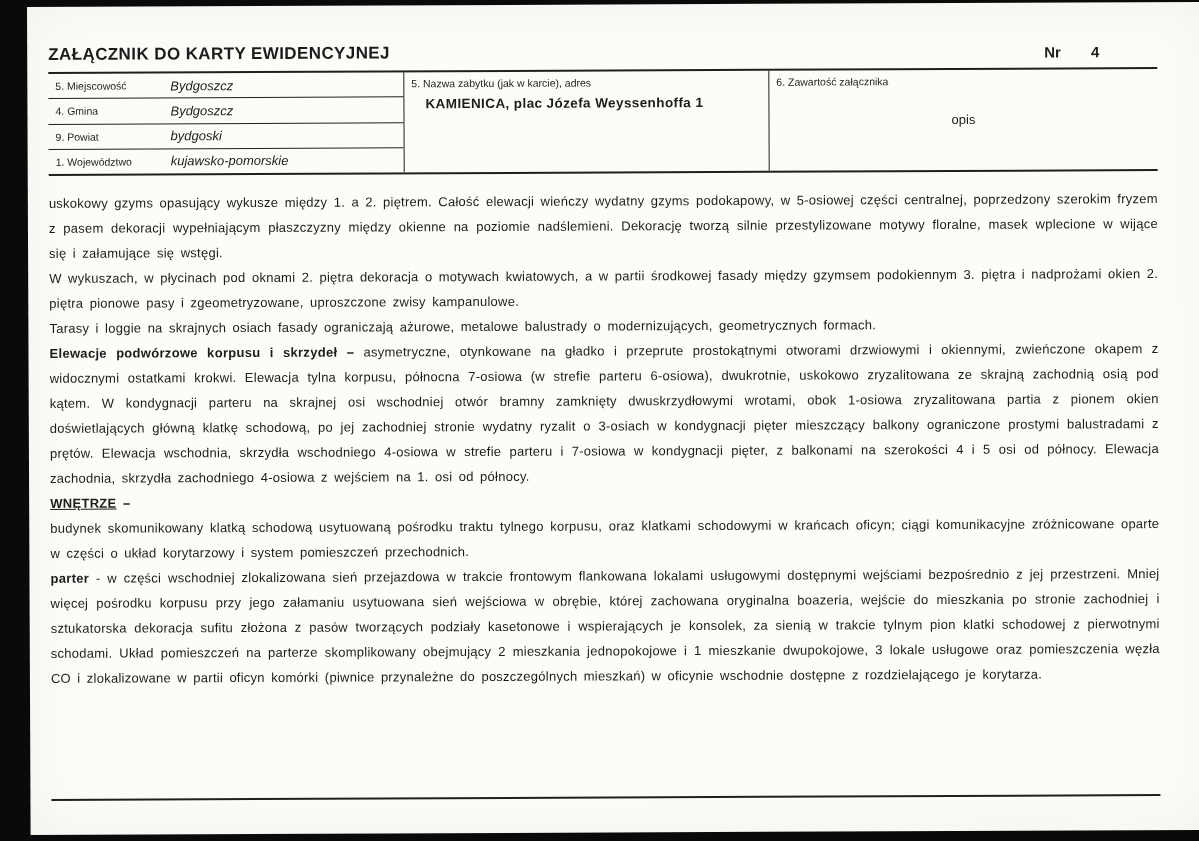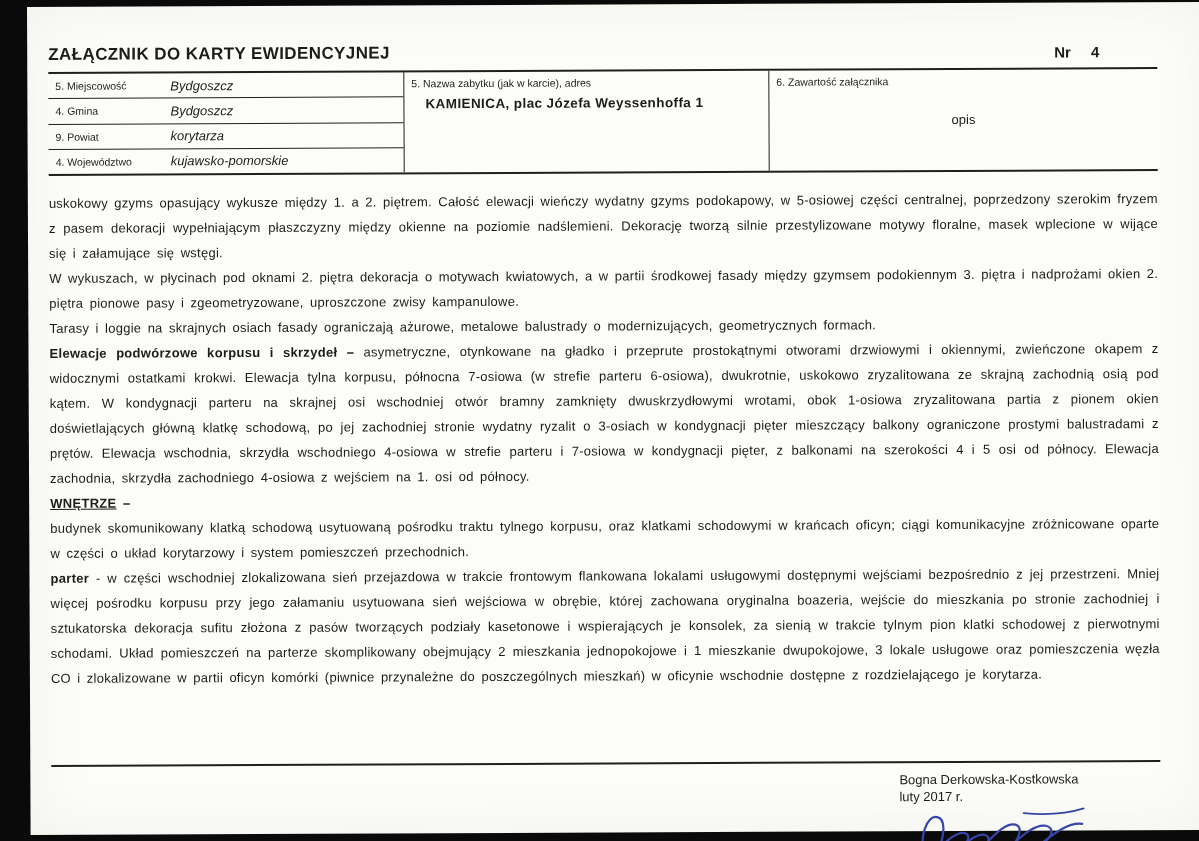--- a/index.html
+++ b/index.html
@@ -33,21 +33,21 @@
     padding: 38px 0 7px 0;
     border-bottom: 2px solid #1f1f1f;
   }
   .title {
     font-size: 17px;
     font-weight: bold;
     letter-spacing: 0.4px;
   }
   .nr-block {
     display: flex;
-    gap: 20px;
+    gap: 30px;
     margin-right: 58px;
     font-size: 15px;
     font-weight: bold;
     margin-left: 28px;
   }
 
   
   .form-table {
     display: flex;
     border-bottom: 2px solid #1f1f1f;
@@ -168,24 +168,24 @@
         <div class="field-row">
           <span class="field-label">5. Miejscowość</span>
           <span class="field-value">Bydgoszcz</span>
         </div>
         <div class="field-row">
           <span class="field-label">4. Gmina</span>
           <span class="field-value">Bydgoszcz</span>
         </div>
         <div class="field-row">
           <span class="field-label">9. Powiat</span>
-          <span class="field-value">korytarza</span>
-        </div>
-        <div class="field-row">
-          <span class="field-label">4. Województwo</span>
+          <span class="field-value">bydgoski</span>
+        </div>
+        <div class="field-row">
+          <span class="field-label">1. Województwo</span>
           <span class="field-value">kujawsko-pomorskie</span>
         </div>
       </div>
       <div class="col-mid">
         <div class="small-label">5. Nazwa zabytku (jak w karcie), adres</div>
         <div class="monument-name">KAMIENICA, plac Józefa Weyssenhoffa 1</div>
       </div>
       <div class="col-right">
         <div class="small-label">6. Zawartość załącznika</div>
         <div class="attachment-value">opis</div>
@@ -198,25 +198,17 @@
       <p><span>Tarasy i loggie na skrajnych osiach fasady ograniczają ażurowe, metalowe balustrady o modernizujących, geometrycznych formach.</span></p>
       <p><b>Elewacje podwórzowe korpusu i skrzydeł –</b><span> asymetryczne, otynkowane na gładko i przeprute prostokątnymi otworami drzwiowymi i okiennymi, zwieńczone okapem z widocznymi ostatkami krokwi. Elewacja tylna korpusu, północna 7-osiowa (w strefie parteru 6-osiowa), dwukrotnie, uskokowo zryzalitowana ze skrajną zachodnią osią pod kątem. W kondygnacji parteru na skrajnej osi wschodniej otwór bramny zamknięty dwuskrzydłowymi wrotami, obok 1-osiowa zryzalitowana partia z pionem okien doświetlających główną klatkę schodową, po jej zachodniej stronie wydatny ryzalit o 3-osiach w kondygnacji pięter mieszczący balkony ograniczone prostymi balustradami z prętów. Elewacja wschodnia, skrzydła wschodniego 4-osiowa w strefie parteru i 7-osiowa w kondygnacji pięter, z balkonami na szerokości 4 i 5 osi od północy. Elewacja zachodnia, skrzydła zachodniego 4-osiowa z wejściem na 1. osi od północy.</span></p>
       <p><b class="u">WNĘTRZE</b><b> –</b></p>
       <p><span>budynek skomunikowany klatką schodową usytuowaną pośrodku traktu tylnego korpusu, oraz klatkami schodowymi w krańcach oficyn; ciągi komunikacyjne zróżnicowane oparte w części o układ korytarzowy i system pomieszczeń przechodnich.</span></p>
       <p><b>parter</b><span> - w części wschodniej zlokalizowana sień przejazdowa w trakcie frontowym flankowana lokalami usługowymi dostępnymi wejściami bezpośrednio z jej przestrzeni. Mniej więcej pośrodku korpusu przy jego załamaniu usytuowana sień wejściowa w obrębie, której zachowana oryginalna boazeria, wejście do mieszkania po stronie zachodniej i sztukatorska dekoracja sufitu złożona z pasów tworzących podziały kasetonowe i wspierających je konsolek, za sienią w trakcie tylnym pion klatki schodowej z pierwotnymi schodami. Układ pomieszczeń na parterze skomplikowany obejmujący 2 mieszkania jednopokojowe i 1 mieszkanie dwupokojowe, 3 lokale usługowe oraz pomieszczenia węzła CO i zlokalizowane w partii oficyn komórki (piwnice przynależne do poszczególnych mieszkań) w oficynie wschodnie dostępne z rozdzielającego je korytarza.</span></p>
     </div>
 
     <div class="footer">
       <div class="footer-rule"></div>
       <div class="footer-row">
-        <div class="author-block">
-          <div>Bogna Derkowska-Kostkowska</div>
-          <div>luty 2017 r.</div>
-          <svg class="signature-svg" width="190" height="64" viewBox="0 0 190 64">
-            <path d="M14,48 C10,30 22,8 32,12 C42,16 34,40 22,50 C36,36 52,28 58,33 C63,37 55,45 49,46 C57,42 68,34 76,37 C83,40 77,49 70,50 C84,40 98,28 108,32 C118,36 104,54 94,56 C110,46 126,34 138,38 C148,42 140,52 132,54 C146,46 162,38 174,42" stroke="#3646a8" stroke-width="2.2" fill="none" stroke-linecap="round"></path>
-            <path d="M118,22 C138,27 158,30 178,27" stroke="#3646a8" stroke-width="1.8" fill="none" stroke-linecap="round"></path>
-          </svg>
-        </div>
       </div>
     </div>
 
   </div>
 </div>
 
 </body></html>

